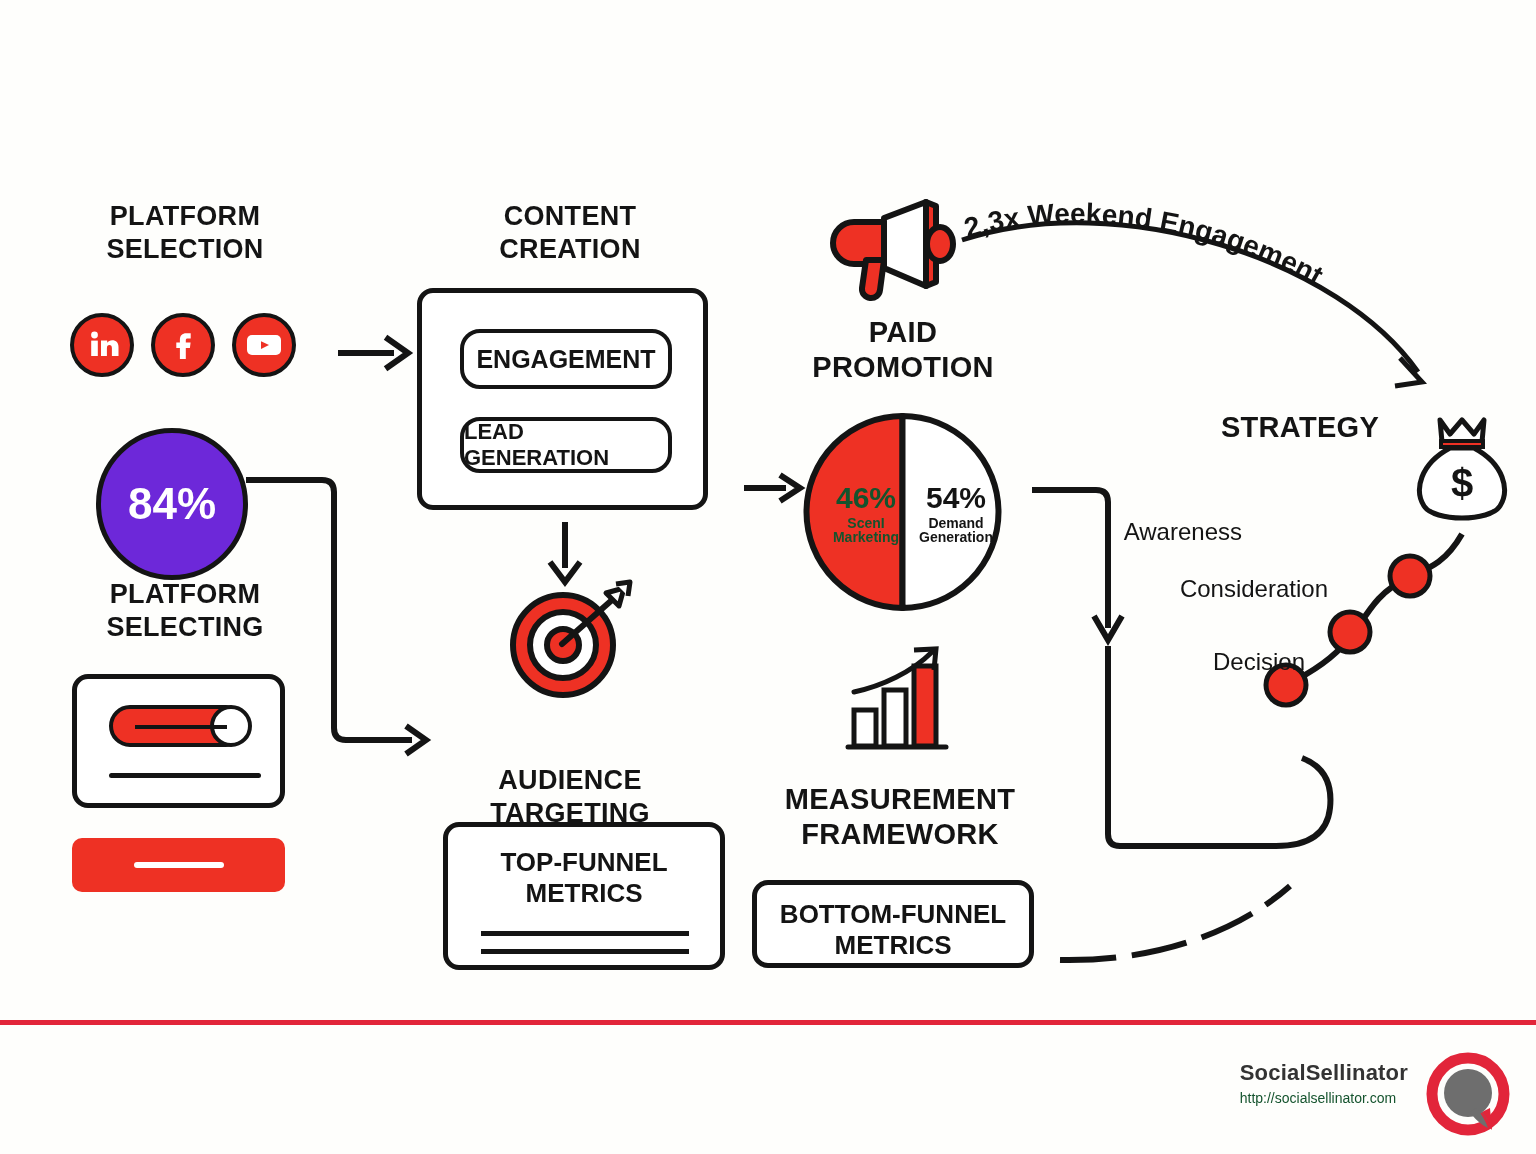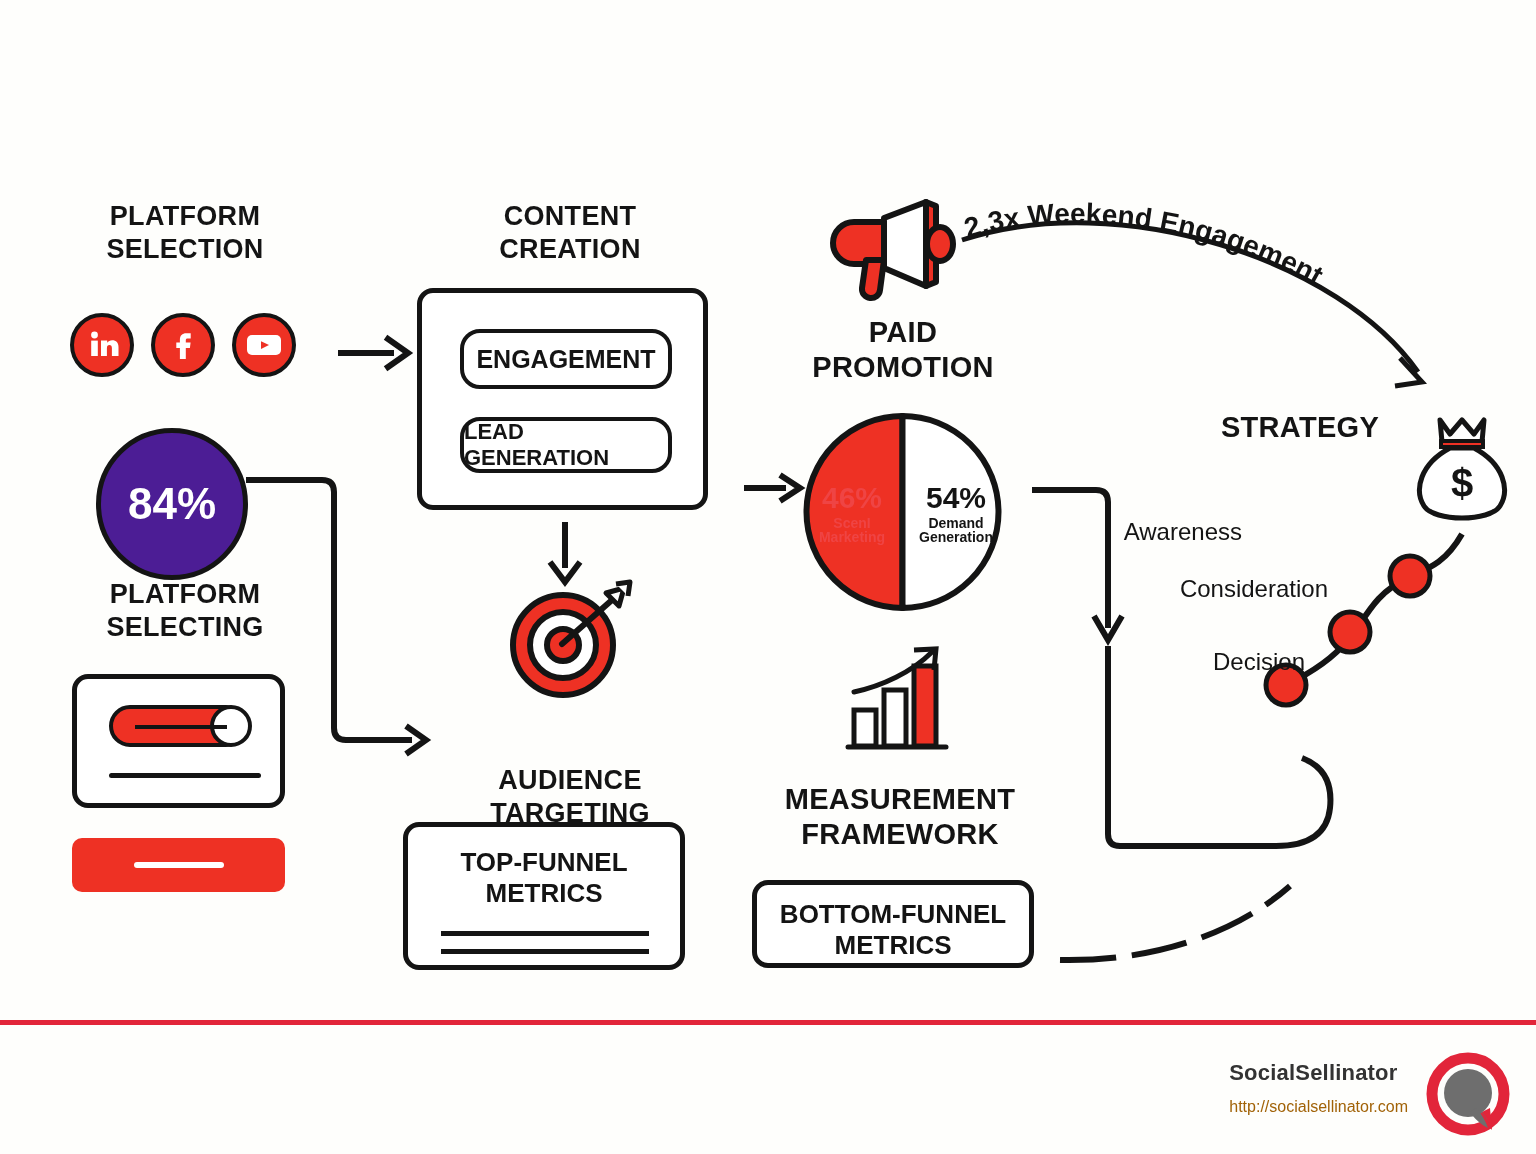--- a/index.html
+++ b/index.html
@@ -32,21 +32,21 @@
   .soc{
     width:64px;height:64px;border-radius:50%;
     background:#EE3124;border:4px solid #141414;
     box-sizing:border-box;
     display:flex;align-items:center;justify-content:center;
   }
 
   
   #circ84{
     left:96px;top:428px;width:152px;height:152px;border-radius:50%;
-    background:#4c1d95;border:5px solid #141414;box-sizing:border-box;
+    background:#6d28d9;border:5px solid #141414;box-sizing:border-box;
     display:flex;align-items:center;justify-content:center;
     color:#fff;font-size:44px;font-weight:bold;
   }
 
   
   .card{
     border:5px solid #141414;border-radius:16px;background:#fff;
     box-sizing:border-box;
   }
   .pill{
@@ -65,21 +65,21 @@
   .pienum{font-size:30px;font-weight:bold;display:block;}
   .piesub{font-size:14px;font-weight:bold;display:block;margin-top:2px;}
 
   
   .funlab{font-size:24px;color:#141414;white-space:nowrap;text-align:center;}
 
   
   #sep{left:0;top:1020px;width:1536px;height:5px;background:#E2253A;}
   #brand{right:128px;top:1060px;text-align:left;}
   #brandname{font-size:22px;font-weight:bold;color:#333;letter-spacing:.2px;}
-  #brandurl{font-size:16px;color:#a16207;margin-top:12px;}
+  #brandurl{font-size:14px;color:#14532d;margin-top:4px;}
   #logo{right:24px;top:1052px;width:88px;height:88px;}
 
   svg{display:block;overflow:visible;}
 </style>
 </head>
 <body>
 
 <div id="stage">
 
 
@@ -166,21 +166,21 @@
     <line x1="64" y1="64" x2="114" y2="20" stroke="#141414" stroke-width="6" stroke-linecap="round"></line>
     <path d="M108 13 L126 8 L121 26 Z" fill="#fff" stroke="#141414" stroke-width="5" stroke-linejoin="round"></path>
     <path d="M118 4 L132 2 L130 16" fill="#fff" stroke="#141414" stroke-width="5" stroke-linejoin="round"></path>
   </svg>
 
   <div class="abs shead" style="left:420px;top:725px;width:300px;margin-top:39px;">
     <div>AUDIENCE</div>
     <div>TARGETING</div>
   </div>
 
-  <div class="abs card" style="left:403px;top:822px;width:282px;height:148px;padding-left:36px;">
+  <div class="abs card" style="left:443px;top:822px;width:282px;height:148px;padding-left:36px;">
     <div class="abs boxlabel" style="left:0;top:20px;width:100%;">
       <div>TOP-FUNNEL</div>
       <div>METRICS</div>
     </div>
     <div class="abs" style="left:33px;top:104px;width:208px;height:5px;background:#141414;"></div>
     <div class="abs" style="left:33px;top:122px;width:208px;height:5px;background:#141414;"></div>
   </div>
 
   <svg class="abs" style="left:832px;top:196px;" width="130" height="100">
     <path d="M22 26 h30 v42 h-30 a21 21 0 0 1 0 -42 z" fill="#EE3124" stroke="#141414" stroke-width="6" stroke-linejoin="round"></path>
@@ -209,21 +209,21 @@
   <svg class="abs" style="left:742px;top:465px;" width="66" height="46">
     <line x1="2" y1="23" x2="44" y2="23" stroke="#141414" stroke-width="6"></line>
     <path d="M38 10 L58 23 L38 36" fill="none" stroke="#141414" stroke-width="6" stroke-linejoin="miter"></path>
   </svg>
 
   <div class="abs" id="pie">
     <svg width="215" height="200" viewBox="0 0 215 200">
       <path d="M107.5 4 A96 96 0 0 0 107.5 196 Z" fill="#EE3124" stroke="#141414" stroke-width="6" stroke-linejoin="round"></path>
       <path d="M107.5 4 A96 96 0 0 1 107.5 196 Z" fill="#FFFFFF" stroke="#141414" stroke-width="6" stroke-linejoin="round"></path>
     </svg>
-    <div class="pielab" style="left:12px;top:70px;width:90px;color:#ef4444;">
+    <div class="pielab" style="left:26px;top:70px;width:90px;color:#14532d;">
       <span class="pienum">46%</span>
       <span class="piesub">ScenI</span>
       <span class="piesub" style="margin-top:0;">Marketing</span>
     </div>
     <div class="pielab" style="left:113px;top:70px;width:96px;color:#141414;">
       <span class="pienum">54%</span>
       <span class="piesub">Demand</span>
       <span class="piesub" style="margin-top:0;">Generation</span>
     </div>
   </div>

